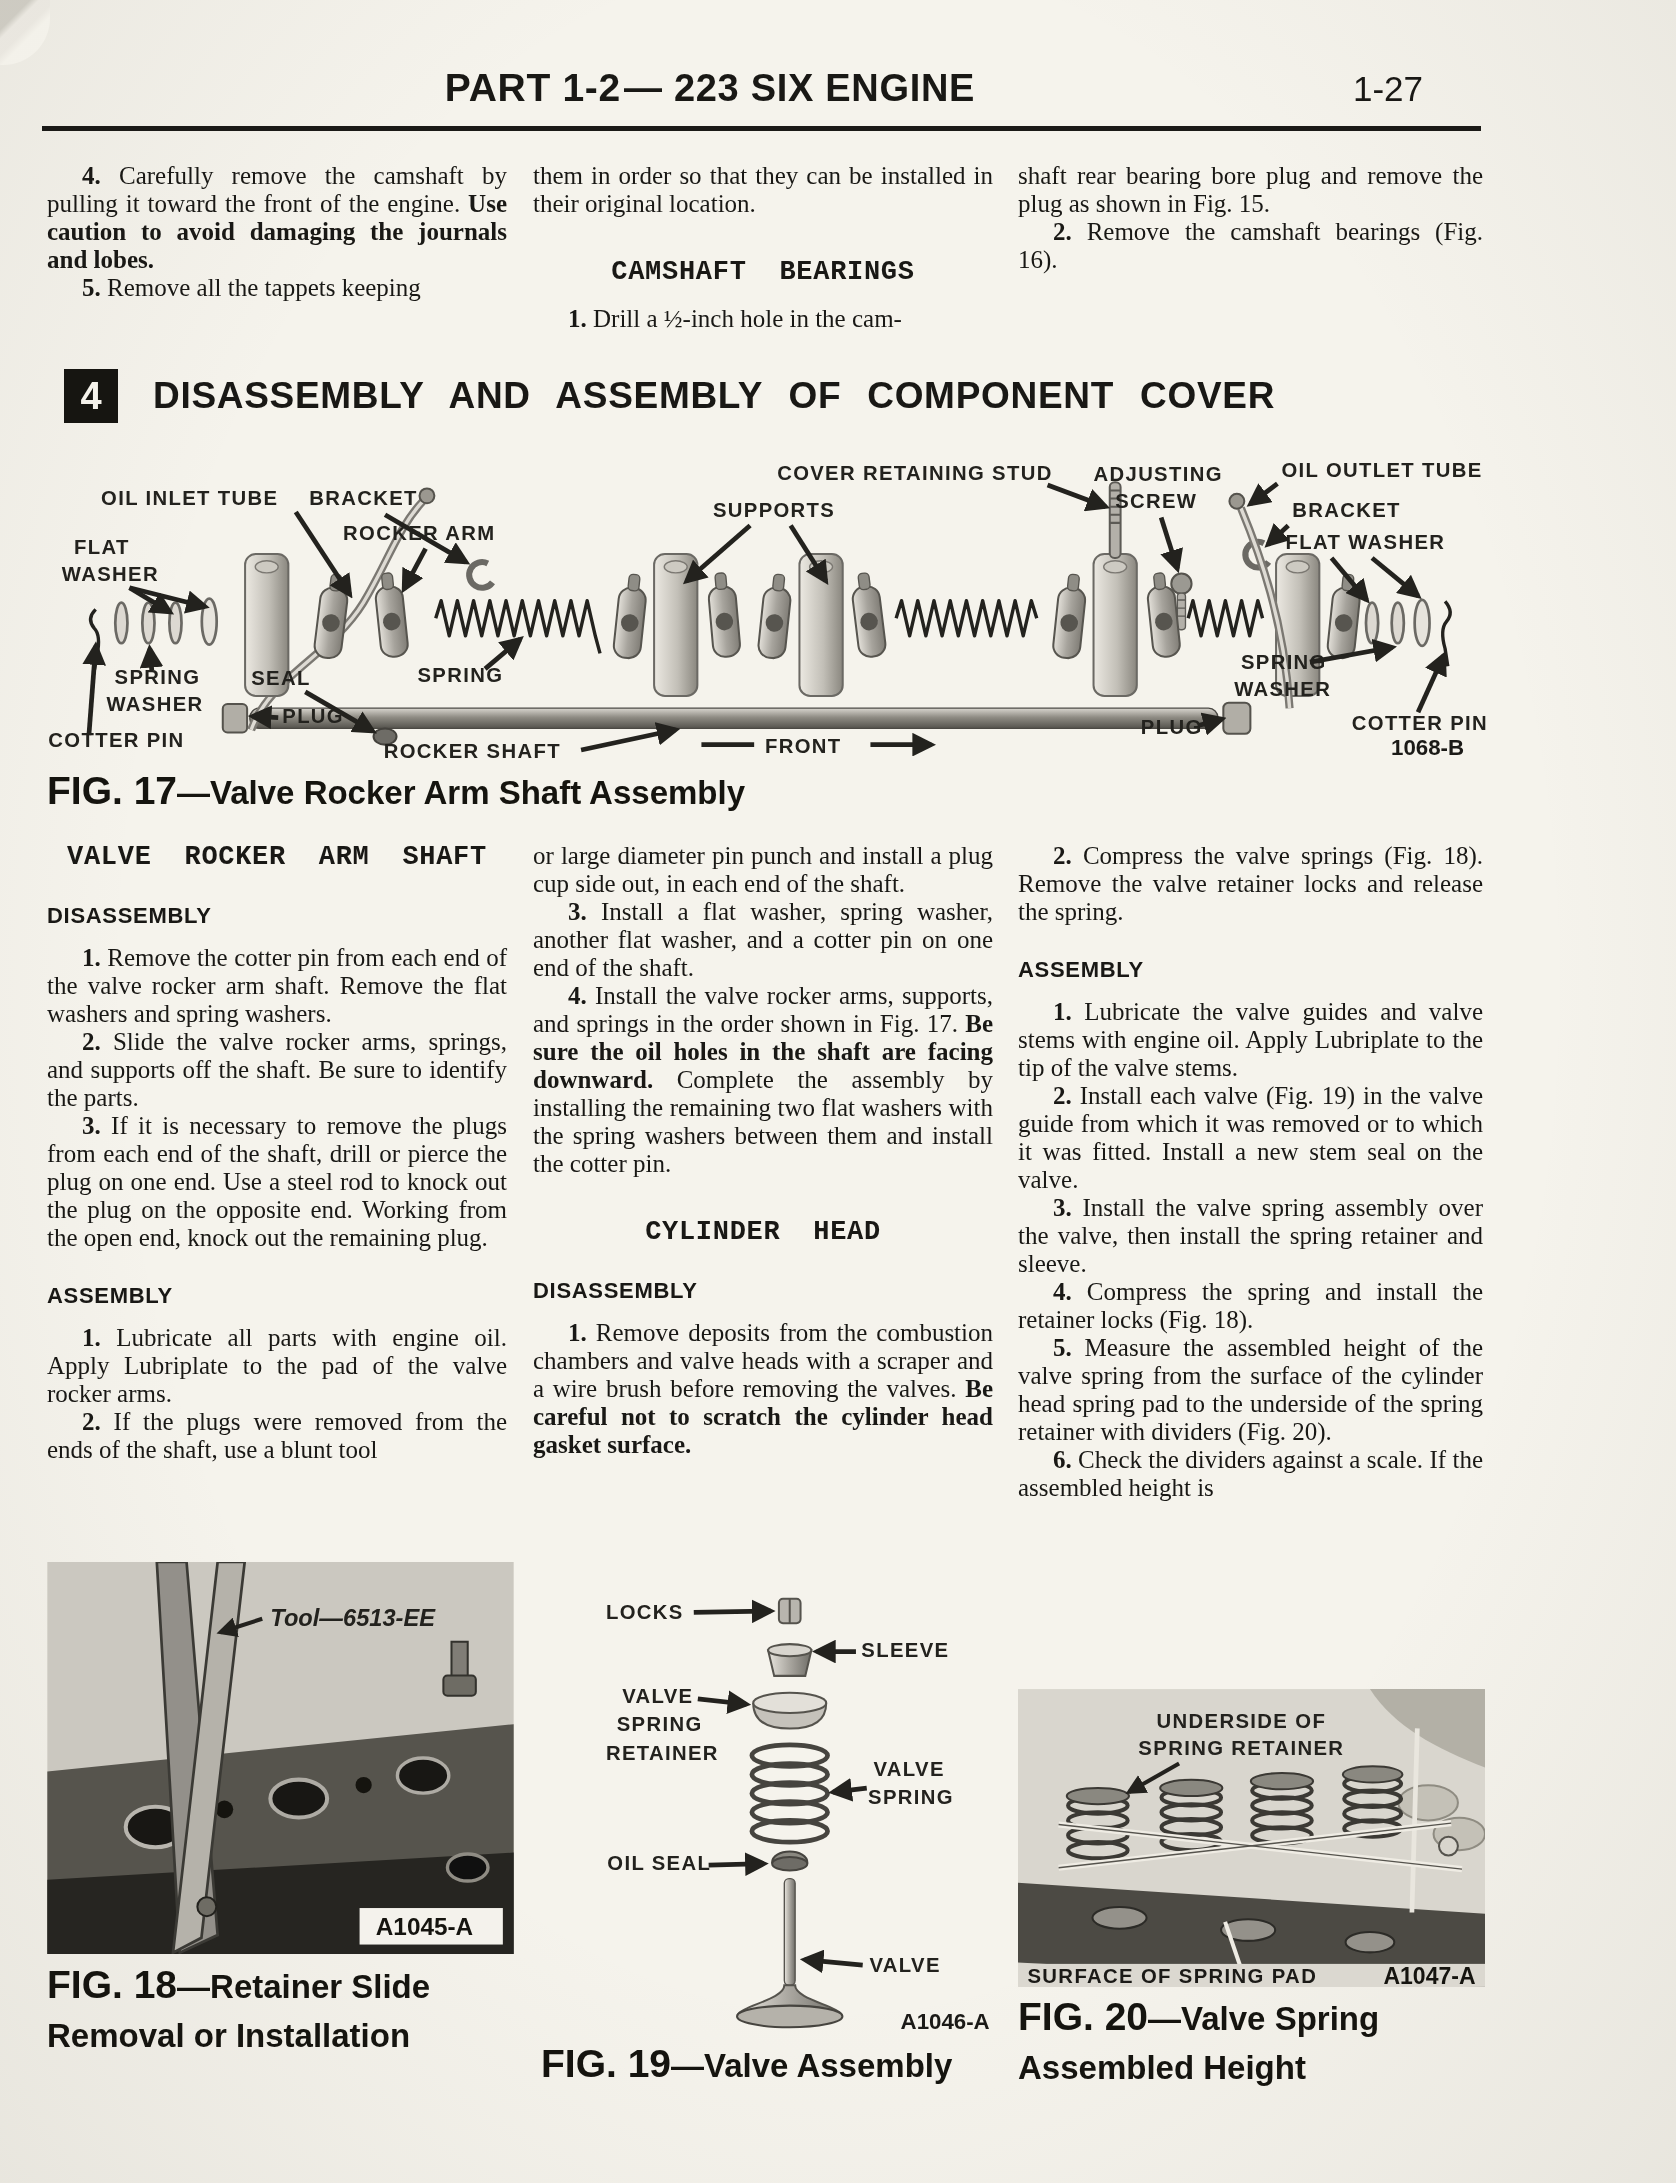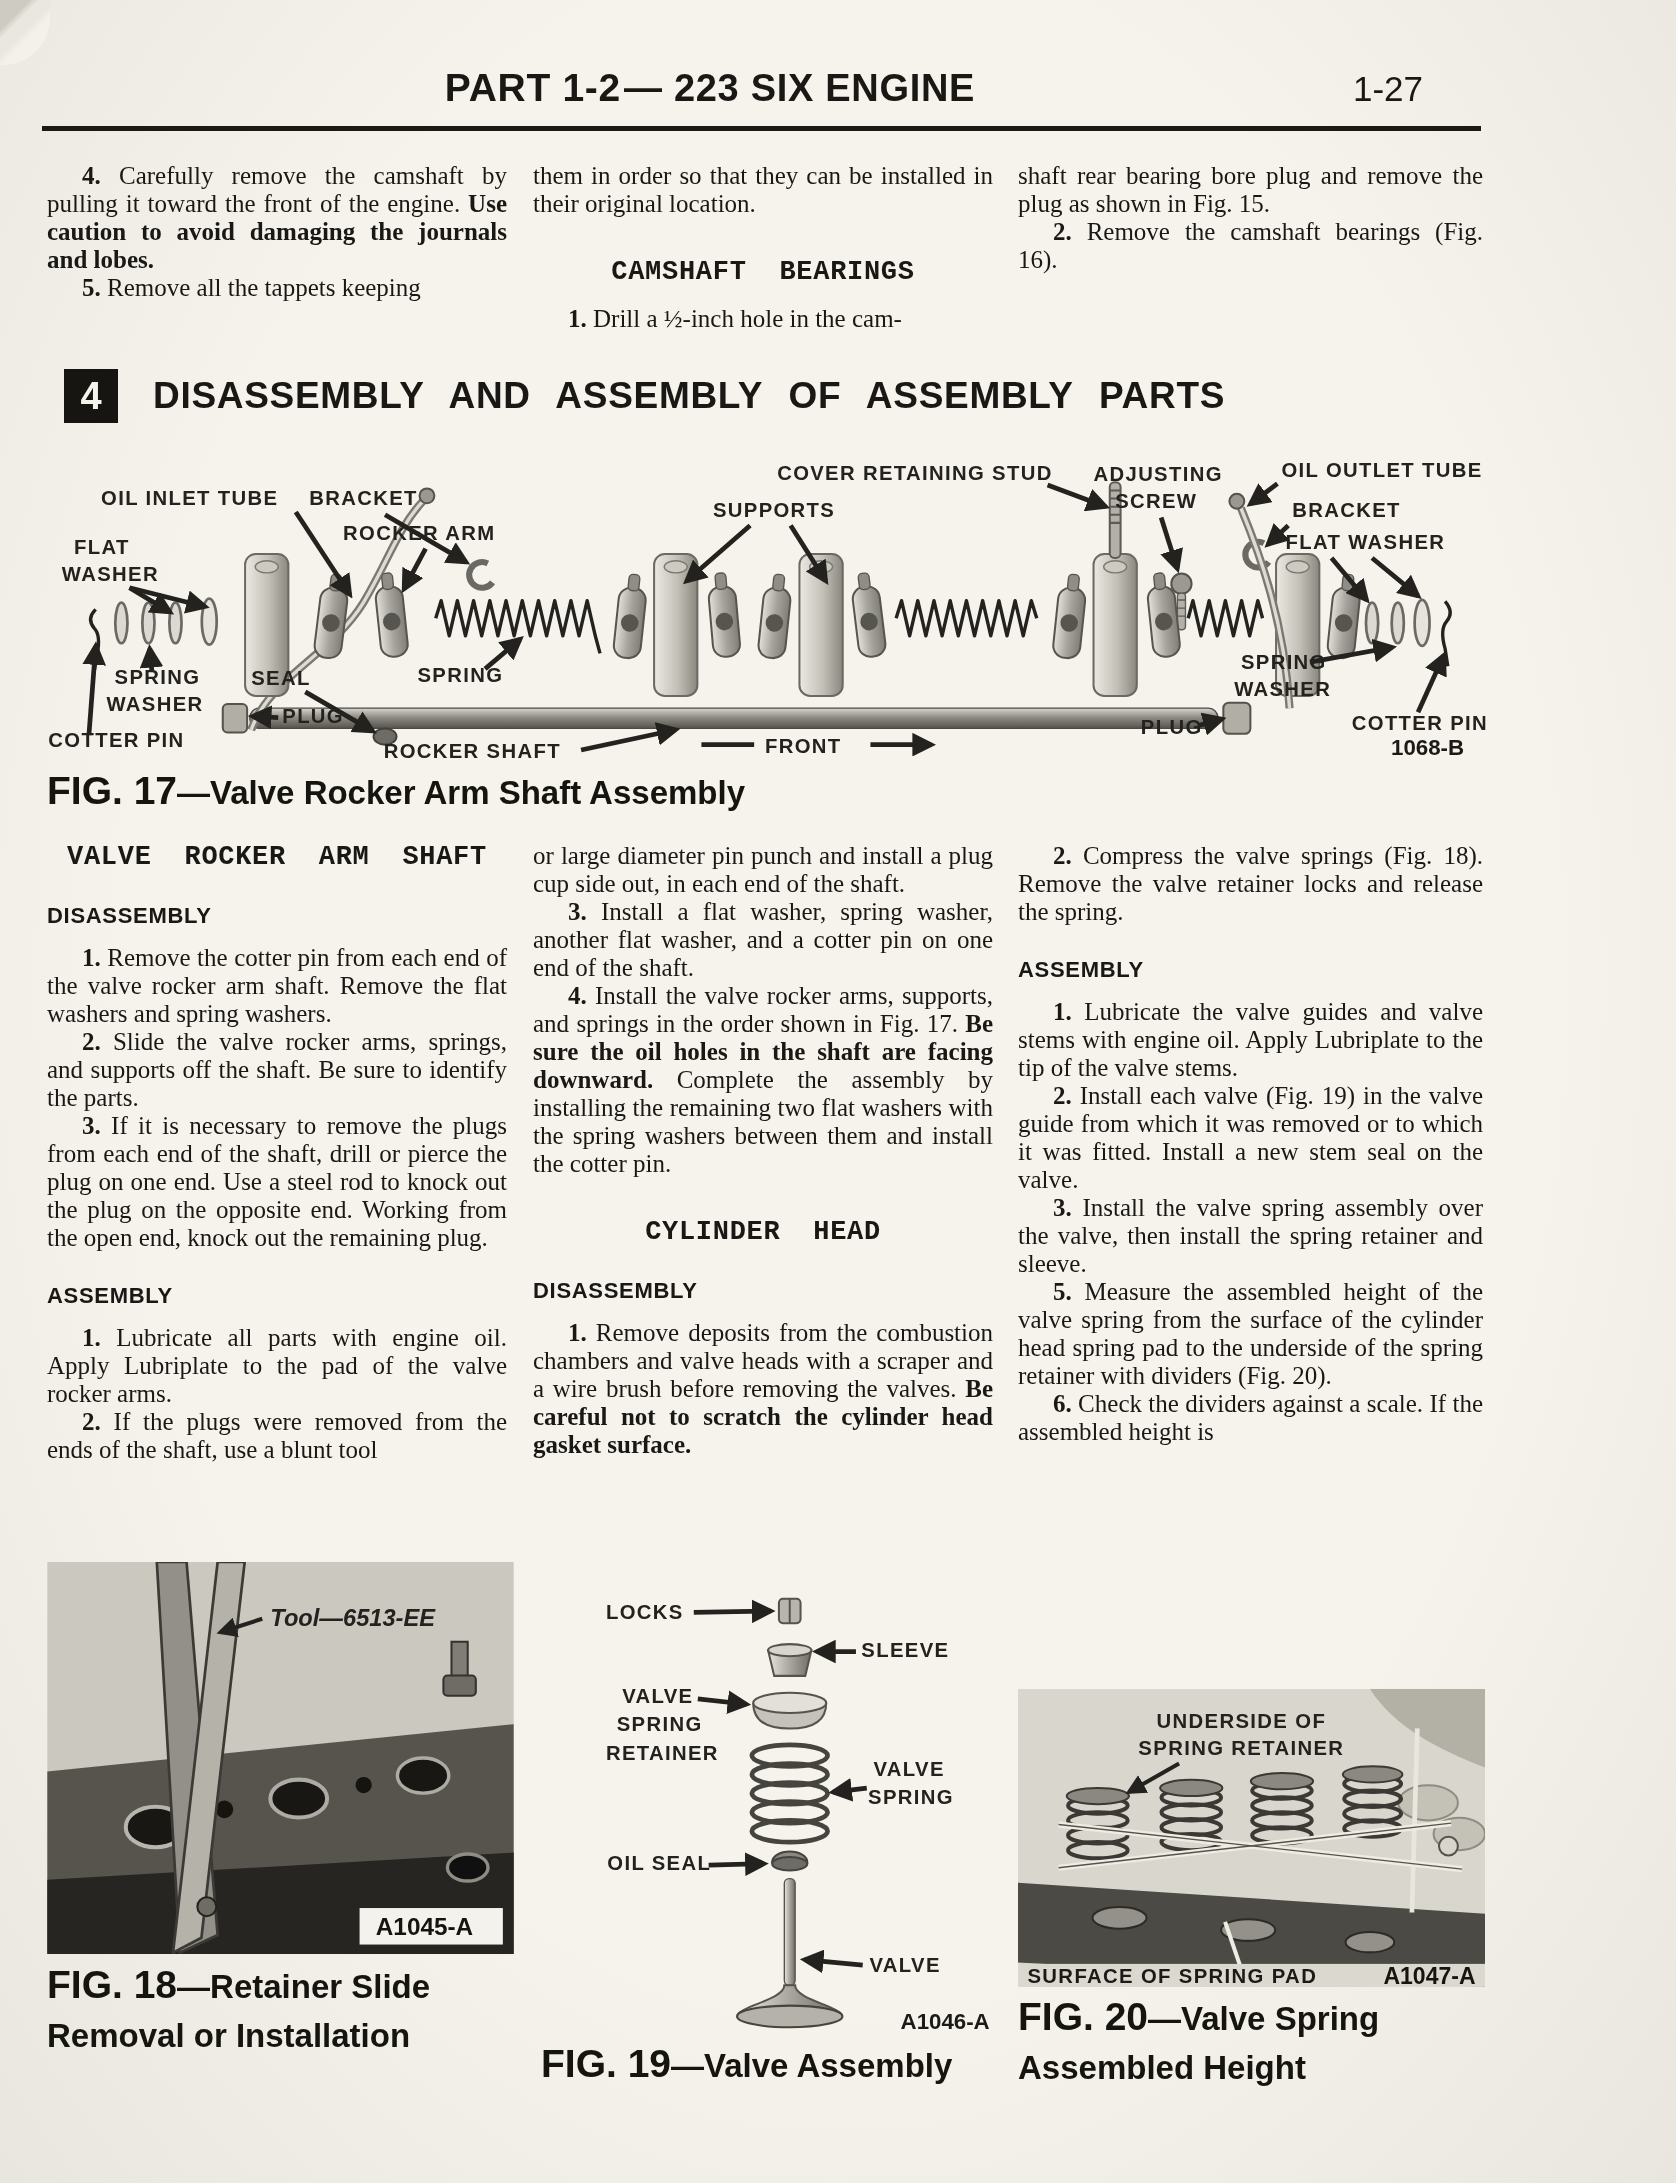--- a/index.html
+++ b/index.html
@@ -92,21 +92,21 @@
     <div class="blk h2"><span>CAMSHAFT BEARINGS</span></div>
     <div class="blk p"><b>1.</b><span> Drill a ½-inch hole in the cam-</span></div>
   </div>
 <div id="intro-col-3" class="txtcol">
     <div class="blk p0"><span>shaft rear bearing bore plug and remove the plug as shown in Fig. 15.</span></div>
     <div class="blk p"><b>2.</b><span> Remove the camshaft bearings (Fig. 16).</span></div>
   </div>
 
 <div class="banner">
   <div class="banner-num">4</div>
-  <div class="banner-title">DISASSEMBLY AND ASSEMBLY OF ASSEMBLY PARTS</div>
+  <div class="banner-title">DISASSEMBLY AND ASSEMBLY OF COMPONENT COVER</div>
 </div>
 
 <svg id="fig17" viewBox="0 0 2130 485">
   <defs>
     <marker id="ah" viewBox="0 0 10 10" refX="8" refY="5" markerWidth="5" markerHeight="5" orient="auto-start-reverse">
       <path d="M0 0 L10 5 L0 10 z" fill="#23221e"></path>
     </marker>
     <linearGradient id="gmetal" x1="0" y1="0" x2="1" y2="0">
       <stop offset="0" stop-color="#e4e1da"></stop>
         <stop offset="0.5" stop-color="#a7a49d"></stop>
@@ -277,20 +277,21 @@
     <div class="blk h2"><span>CYLINDER HEAD</span></div>
     <div class="blk h3"><span>DISASSEMBLY</span></div>
     <div class="blk p"><b>1.</b><span> Remove deposits from the combustion chambers and valve heads with a scraper and a wire brush before removing the valves. </span><b>Be careful not to scratch the cylinder head gasket surface.</b></div>
   </div>
 <div id="main-col-3" class="txtcol">
     <div class="blk p"><b>2.</b><span> Compress the valve springs (Fig. 18). Remove the valve retainer locks and release the spring.</span></div>
     <div class="blk h3"><span>ASSEMBLY</span></div>
     <div class="blk p"><b>1.</b><span> Lubricate the valve guides and valve stems with engine oil. Apply Lubriplate to the tip of the valve stems.</span></div>
     <div class="blk p"><b>2.</b><span> Install each valve (Fig. 19) in the valve guide from which it was removed or to which it was fitted. Install a new stem seal on the valve.</span></div>
     <div class="blk p"><b>3.</b><span> Install the valve spring assembly over the valve, then install the spring retainer and sleeve.</span></div>
+    <div class="blk p"><b>4.</b><span> Compress the spring and install the retainer locks (Fig. 18).</span></div>
     <div class="blk p"><b>5.</b><span> Measure the assembled height of the valve spring from the surface of the cylinder head spring pad to the underside of the spring retainer with dividers (Fig. 20).</span></div>
     <div class="blk p"><b>6.</b><span> Check the dividers against a scale. If the assembled height is</span></div>
   </div>
 
 <svg id="fig18" viewBox="0 0 690 580">
   <rect width="690" height="580" fill="#cbc8c0"></rect>
   <polygon points="0,310 690,240 690,580 0,580" fill="#56544d"></polygon>
   <polygon points="0,470 690,430 690,580 0,580" fill="#262521"></polygon>
   <ellipse cx="160" cy="392" rx="44" ry="30" fill="#181714" stroke="#b8b5ae" stroke-width="6"></ellipse>
   <ellipse cx="372" cy="350" rx="42" ry="28" fill="#181714" stroke="#aeaba4" stroke-width="6"></ellipse>

